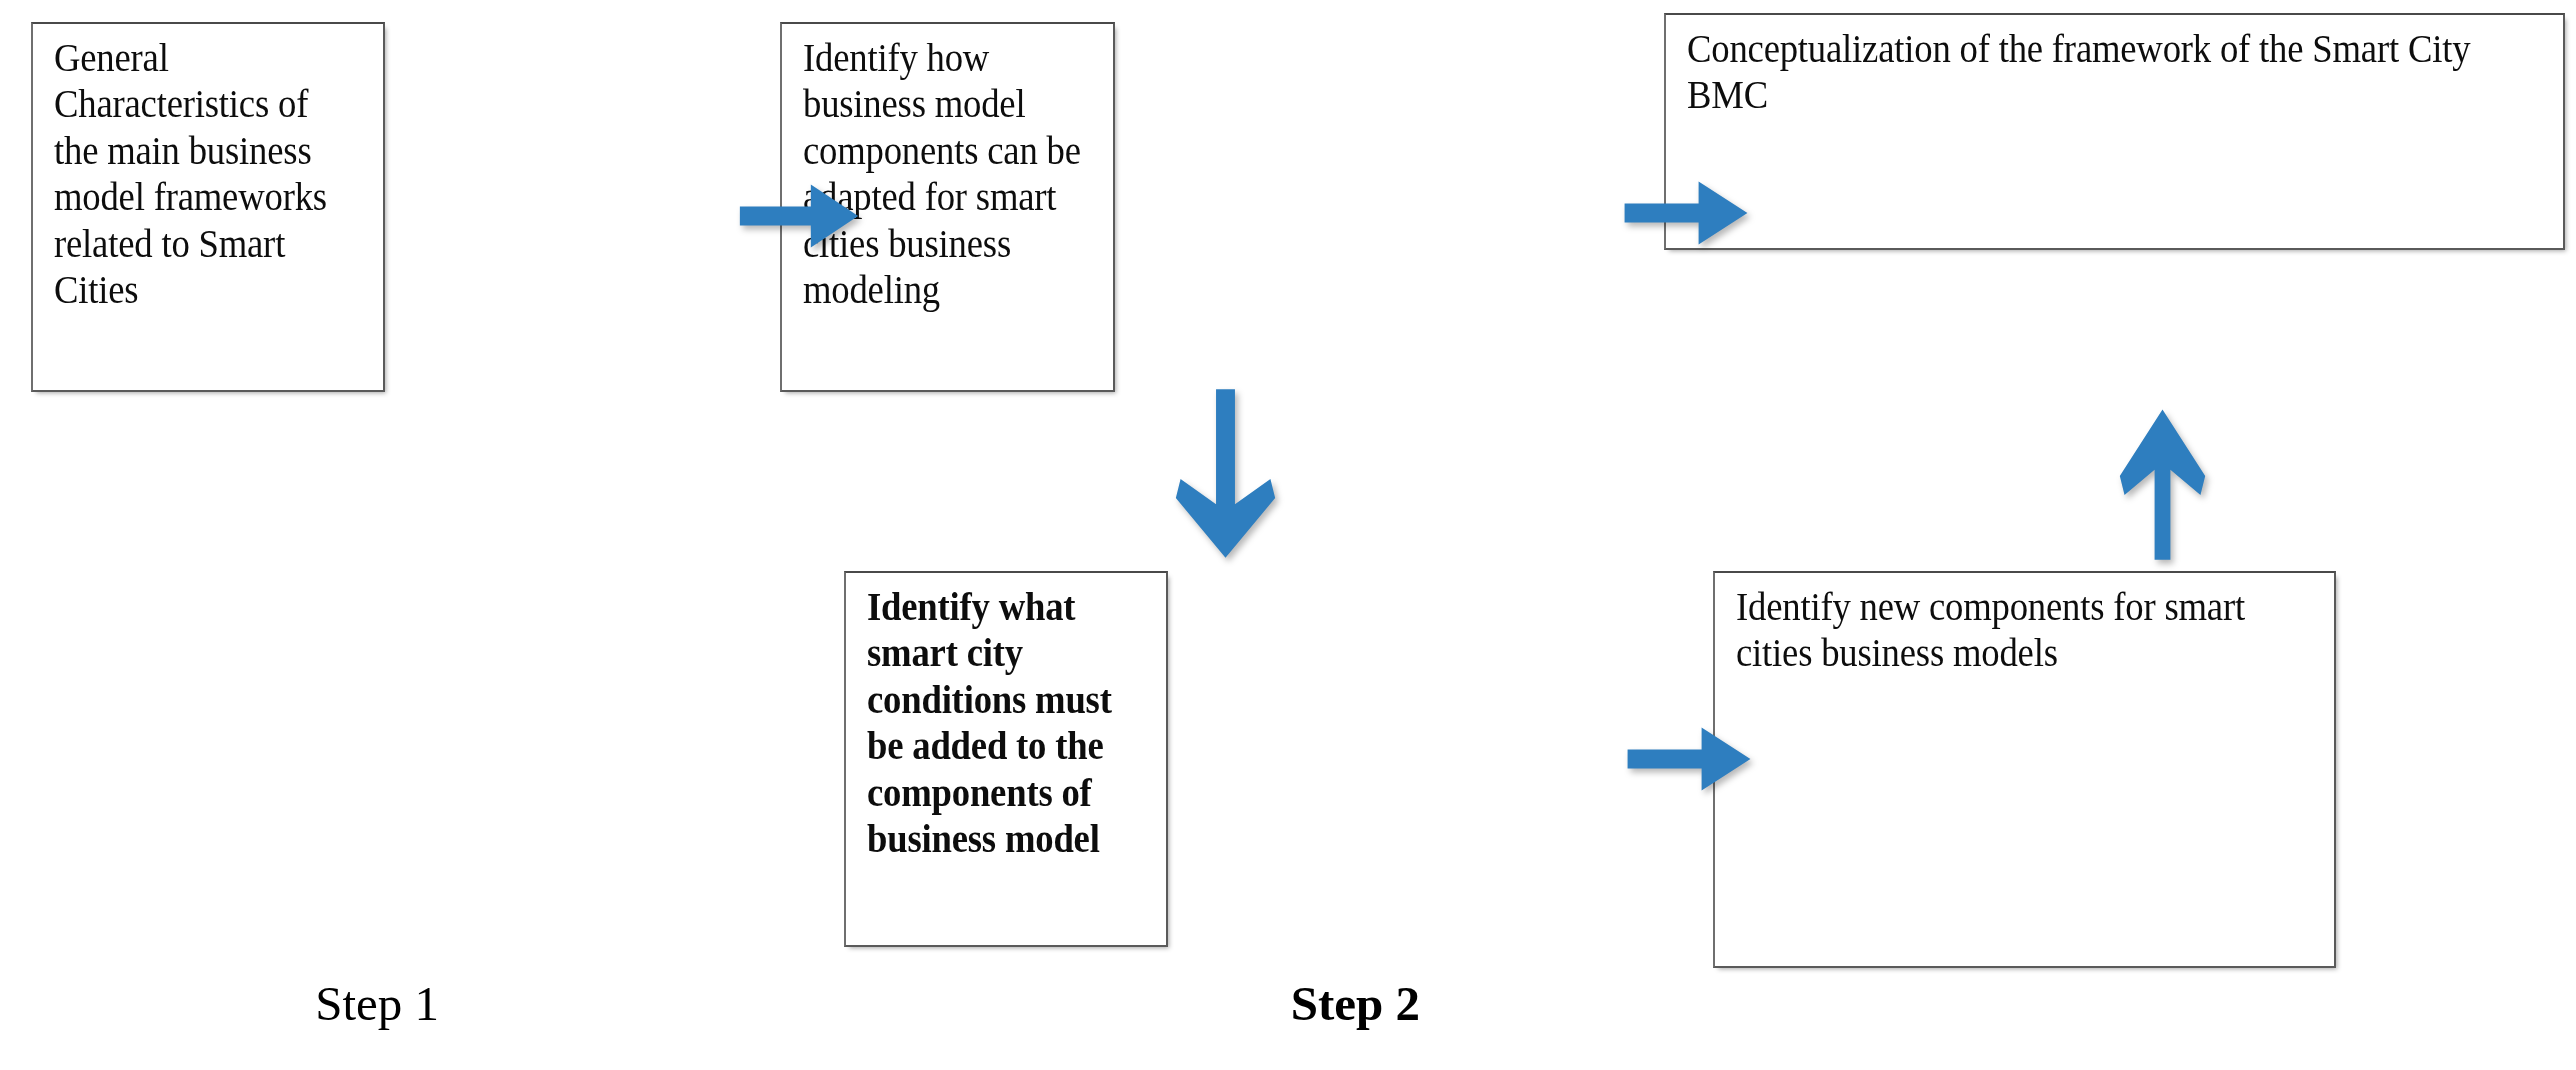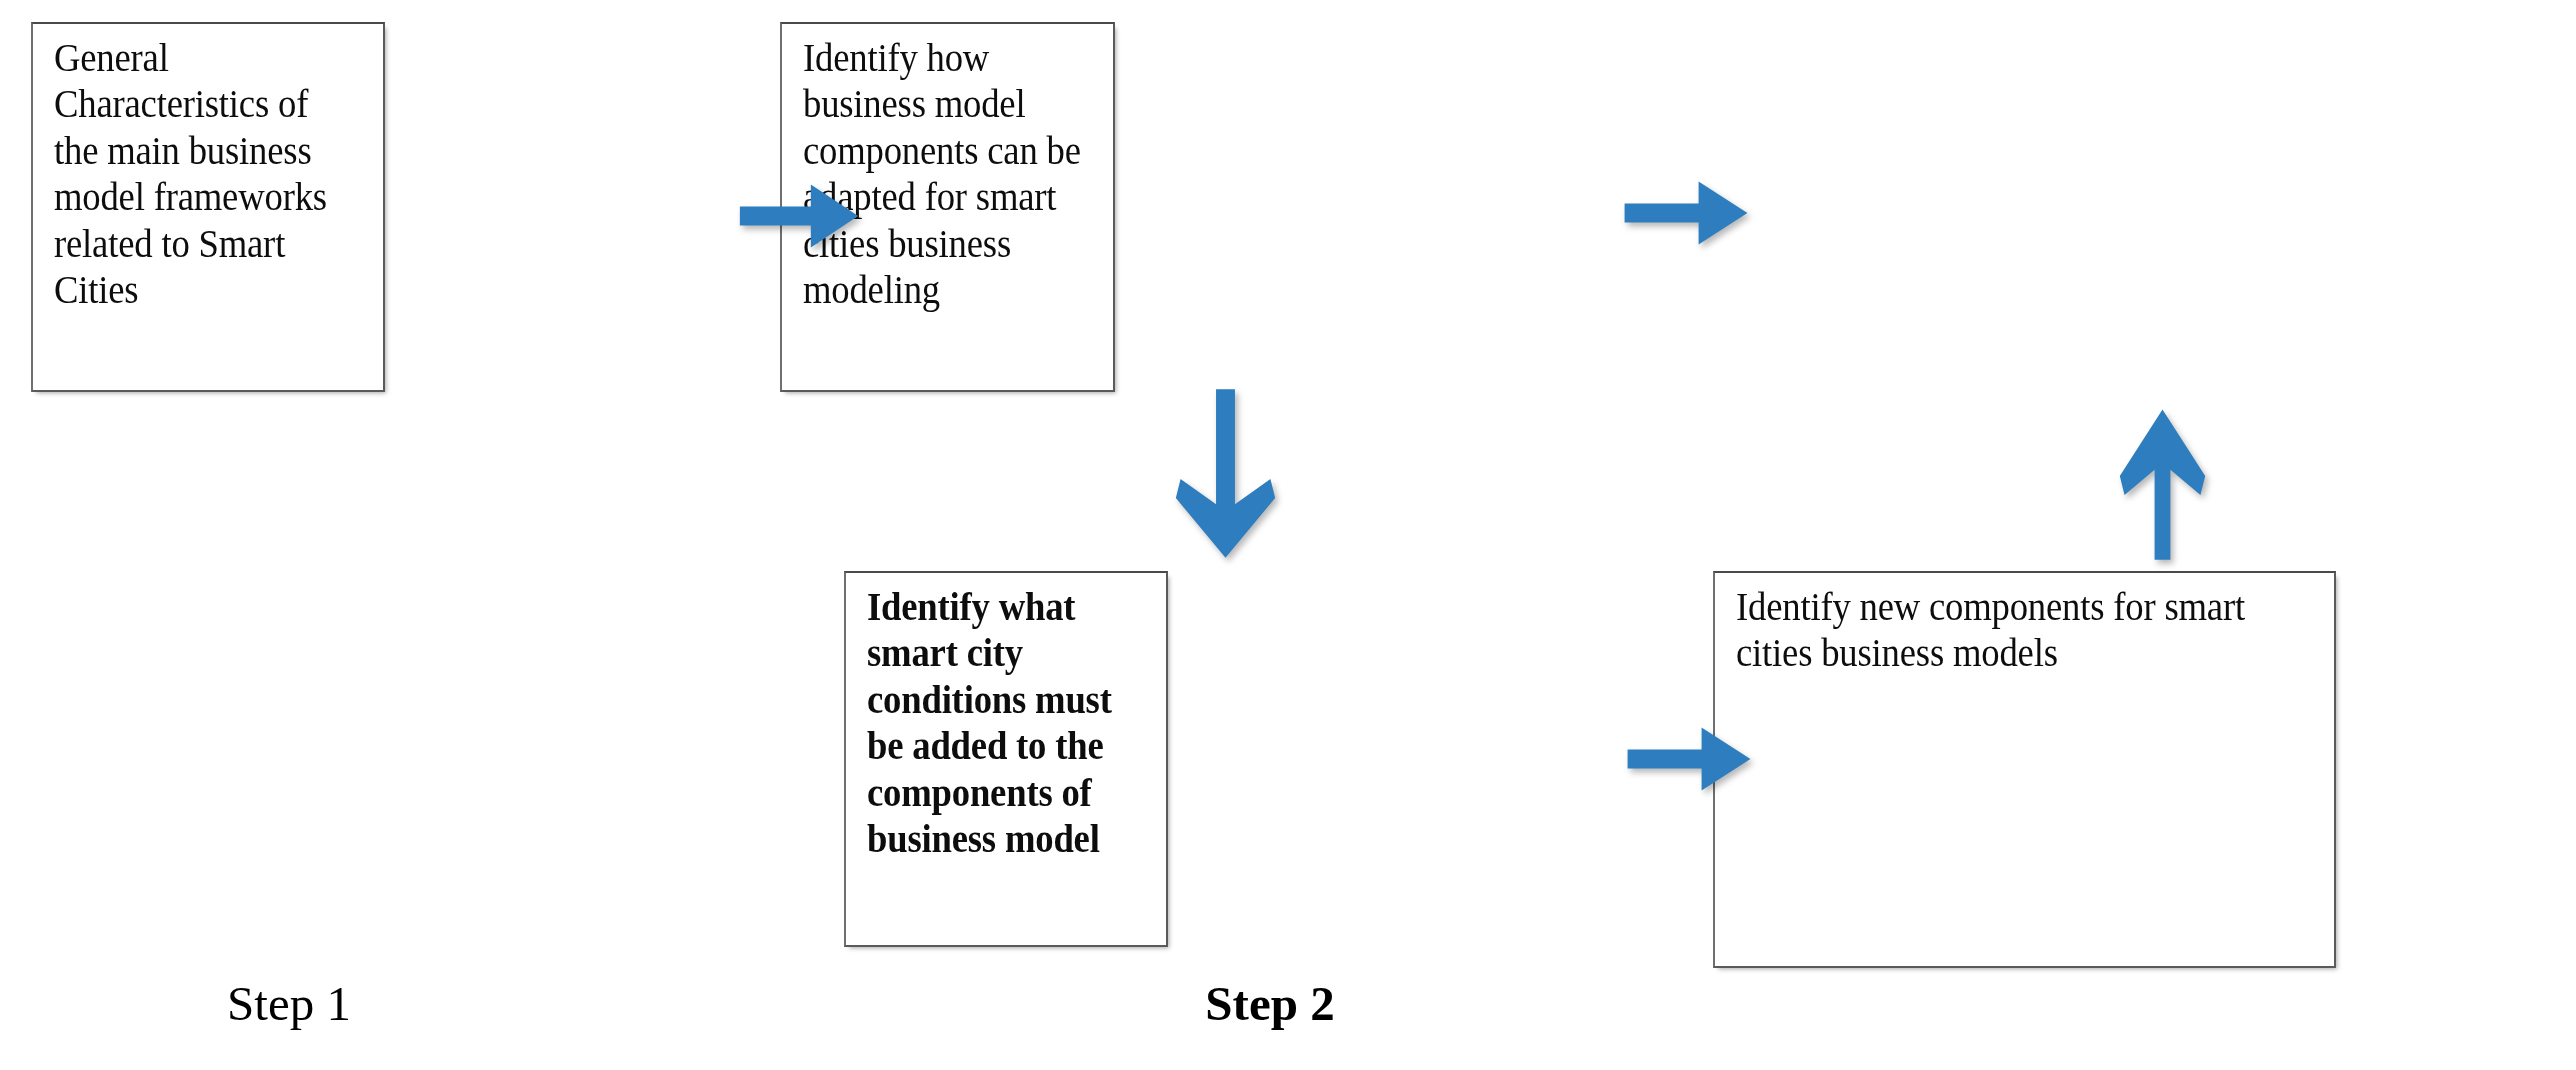--- a/index.html
+++ b/index.html
@@ -70,39 +70,42 @@
   #arrow-5-3 { left: 2098px; top: 408px; width: 89px; height: 155px; }
 
   
   .step-label {
     position: absolute;
     font-family: "Liberation Serif", "DejaVu Serif", serif;
     font-size: 49px;
     line-height: 1;
     color: #000000;
     white-space: nowrap;
-    text-align: center;
+    text-align: right;
   }
   #step-1 { left: 119px;  top: 979px; width: 300px; }
   #step-2 { left: 1100px; top: 979px; width: 300px; font-weight: bold; }
   #step-3 { left: 1902px; top: 979px; width: 300px; }
 </style>
 </head>
 <body>
 
 <div id="canvas">
 
   <div class="box" id="box-1">
     <div class="box-text">General Characteristics of the main business model frameworks related to Smart Cities</div>
   </div>
 
   <div class="box" id="box-2">
     <div class="box-text">Identify how business model components can be adapted for smart cities business modeling</div>
   </div>
 
+  <div class="box" id="box-3">
+    <div class="box-text">Conceptualization of the framework of the Smart City BMC</div>
+  </div>
 
   <div class="box" id="box-4">
     <div class="box-text">Identify what smart city conditions must be added to the components of business model</div>
   </div>
 
   <div class="box" id="box-5">
     <div class="box-text">Identify new components for smart cities business models</div>
   </div>
 
   <div class="arrow" id="arrow-1-2">

